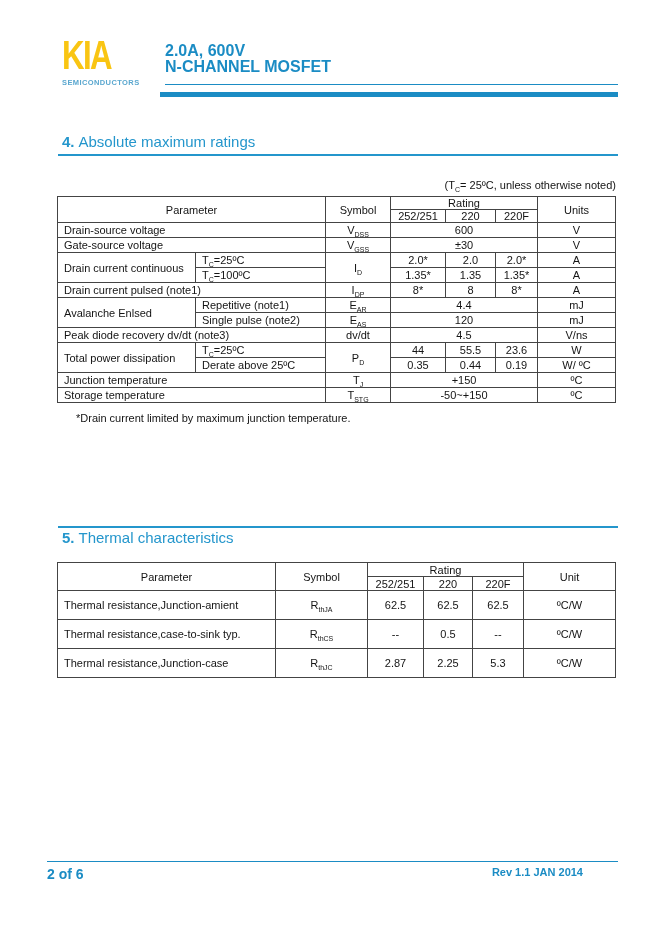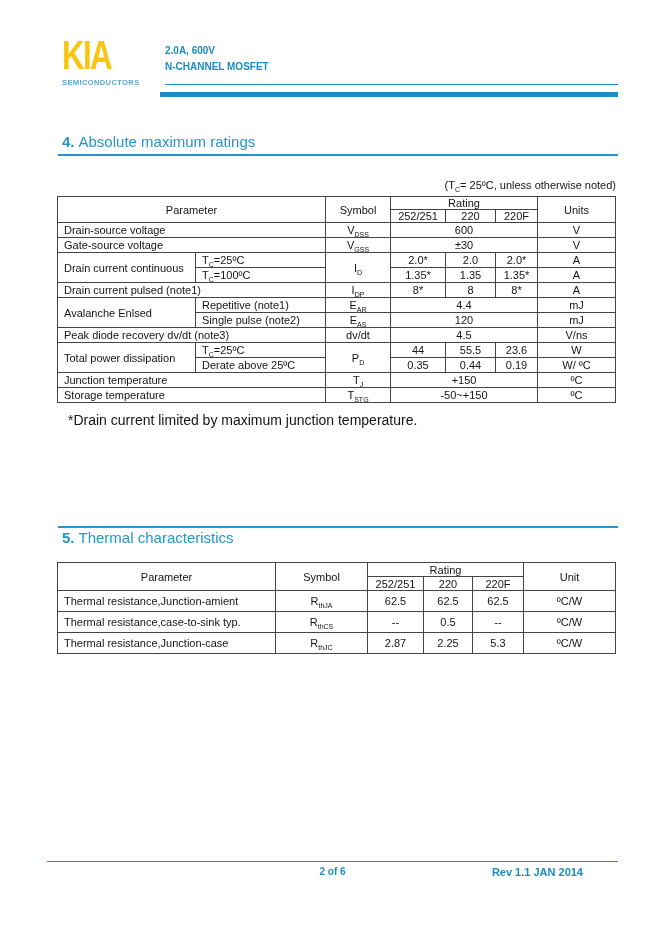--- a/index.html
+++ b/index.html
@@ -10,21 +10,21 @@
   html,body{background:#fff;}
   body{font-family:"Liberation Sans","DejaVu Sans",sans-serif;color:var(--ink);}
   .page{position:relative;width:662px;height:936px;background:#fff;overflow:hidden;}
 
   
   .logo{position:absolute;left:62px;top:38px;}
   .logo-kia{font-size:40px;font-weight:800;letter-spacing:-2px;line-height:0.85;
     color:var(--yellow);transform:scaleX(0.78);transform-origin:left top;display:block;}
   .logo-sub{display:block;margin-top:6px;font-size:7.5px;letter-spacing:0.4px;
     color:var(--logo_sub_blue);font-weight:bold;}
-  .subtitle{position:absolute;left:165px;top:43px;font-size:10px;font-weight:bold;
+  .subtitle{position:absolute;left:165px;top:43px;font-size:16px;font-weight:bold;
     color:var(--blue);line-height:16px;}
   .partnum{position:absolute;right:44px;top:46px;font-size:28px;color:var(--blue);font-weight:400;}
   .hline-thin{position:absolute;left:165px;right:44px;top:84px;height:1px;background:var(--blue);}
   .hline-thick{position:absolute;left:160px;right:44px;top:92px;height:5px;background:var(--blue);}
 
   
   .sec-title{position:absolute;left:62px;font-size:15px;color:var(--title_blue);}
   .sec-title b{font-weight:bold;margin-right:4px;}
   .sec-underline{position:absolute;left:58px;right:44px;height:2px;background:var(--title_blue);}
   #sec4-title{top:133px;} #sec4-underline{top:154px;}
@@ -36,28 +36,28 @@
   table{border-collapse:collapse;table-layout:fixed;position:absolute;left:57px;background:#fff;}
   td,th{border:1px solid var(--line);font-size:11px;font-weight:normal;
     text-align:center;vertical-align:middle;padding:0 2px;overflow:hidden;white-space:nowrap;}
   td.l,th.l{text-align:left;padding-left:6px;}
   sub{font-size:7px;line-height:0;}
   #table4{top:196px;width:558px;}
   #table4 th{height:13px;}
   #table4 td{height:15px;}
   #table5{top:562px;width:558px;}
   #table5 th{height:14px;}
-  #table5 td{height:21px;}
-
-  .footnote{position:absolute;left:68px;top:412px;font-size:14px;color:var(--ink);}
+  #table5 td{height:29px;}
+
+  .footnote{position:absolute;left:76px;top:412px;font-size:11px;color:var(--ink);}
 
   
   .footer-line{position:absolute;left:47px;right:44px;top:861px;height:1px;background:var(--blue);}
-  .footer-page{position:absolute;left:47px;right:44px;top:866px;text-align:center;
-    font-size:10px;font-weight:bold;color:var(--blue);}
+  .footer-page{position:absolute;left:47px;right:44px;top:866px;text-align:left;
+    font-size:14px;font-weight:bold;color:var(--blue);}
   .footer-rev{position:absolute;right:79px;top:866px;font-size:11px;font-weight:bold;color:var(--blue);}
 </style>
 </head>
 <body>
 
 <div class="page">
 
   <div class="logo">
     <span class="logo-kia">KIA</span>
     <span class="logo-sub">SEMICONDUCTORS</span>

